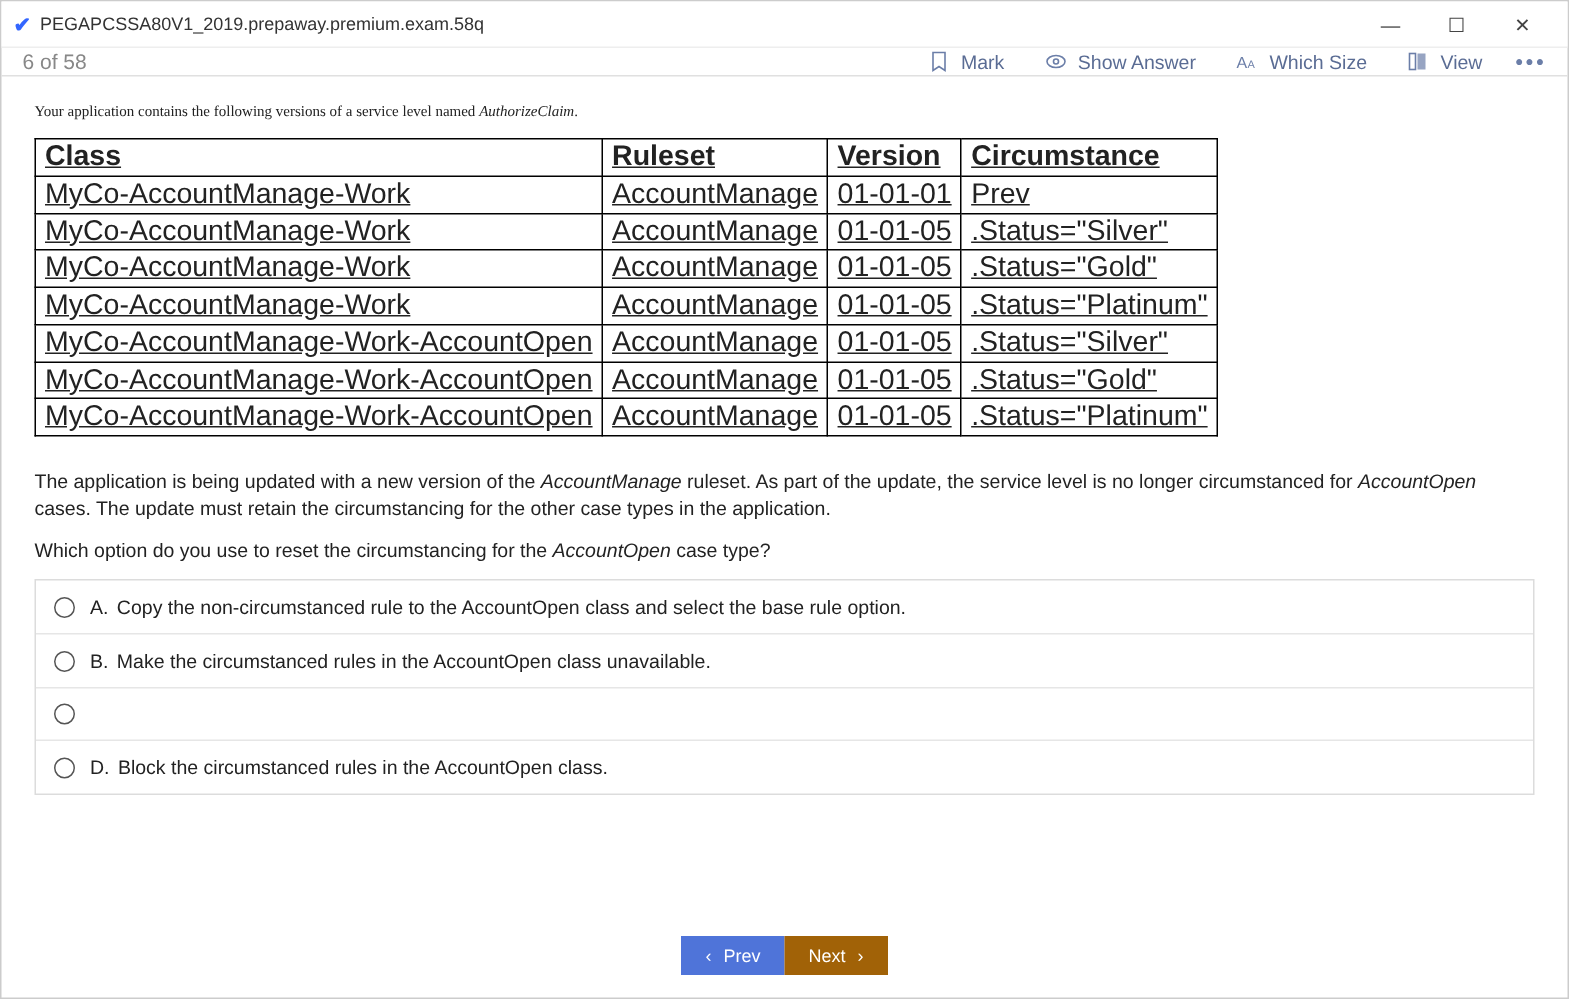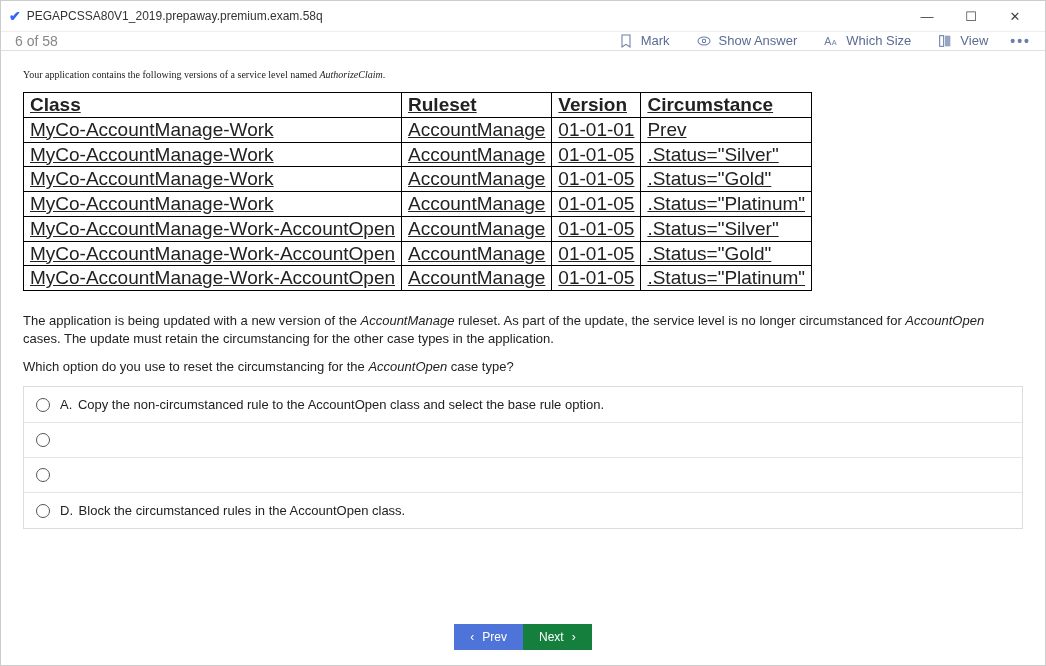--- a/index.html
+++ b/index.html
@@ -5,41 +5,41 @@
   * { box-sizing: border-box; }
   html, body { margin:0; padding:0; font-family: "Segoe UI", Arial, sans-serif; background:#fff; color:#222; font-size:13px; }
   .window { width:1046px; height:666px; display:flex; flex-direction:column; border:1px solid #ccc; }
   .titlebar { height:30px; display:flex; align-items:center; padding:0 8px; font-size:12px; color:#333; background:#fff; }
   .titlebar .check { color:#3366ff; font-weight:bold; margin-right:6px; font-size:14px; }
   .win-controls { margin-left:auto; display:flex; gap:0; }
   .win-btn { width:44px; height:30px; display:flex; align-items:center; justify-content:center; color:#444; font-size:13px; font-family:Arial; }
   .toolbar { height:20px; border-top:1px solid #eee; border-bottom:1px solid #e0e0e0; display:flex; align-items:center; padding:0 14px; color:#777; font-size:14px; }
   .toolbar .counter { color:#888; }
   .toolbar .spacer { flex:1; }
-  .tool-item { display:flex; gap:7px; margin-left:26px; color:#6b7ea8; cursor:pointer; }
+  .tool-item { display:flex; align-items:center; gap:7px; margin-left:26px; color:#6b7ea8; cursor:pointer; }
   .tool-item svg { width:16px; height:16px; }
   .tool-item span.lbl { color:#5a6c94; font-size:13px; }
   .dots { margin-left:22px; color:#6b7ea8; letter-spacing:2px; cursor:pointer; font-weight:bold;}
   .content { flex:1; overflow:auto; padding:18px 22px 14px 22px; color:#222; }
   .content .intro { margin:0 0 12px 0; font-size:10px;font-family:Liberation Serif, serif; }
   .content em, .it { font-style:italic; }
   table.sla { border-collapse:collapse; margin-bottom:21px; font-size:19px;text-decoration:underline; }
   table.sla th, table.sla td { border:1px solid #000; padding:0 6px; text-align:left; line-height:1.25; font-family:Arial, sans-serif;}
   table.sla th { font-weight:bold; }
   .para { margin:10px 0 12px 0; line-height:1.35; }
   .question-line { margin:8px 0 12px 0; }
   .options { border:1px solid #dcdcdc; }
   .option { display:flex; align-items:center; gap:10px; padding:10px 12px; border-bottom:1px solid #e6e6e6; cursor:pointer; }
   .option:last-child { border-bottom:none; }
   .radio { width:14px; height:14px; border:1.5px solid #555; border-radius:50%; flex-shrink:0; }
   .letter { margin-right:2px; }
   .footer { height:56px; display:flex; align-items:center; justify-content:center; gap:0; }
   .nav-btn { height:26px; padding:0 16px; display:flex; align-items:center; gap:8px; color:#fff; font-size:12px; cursor:pointer; }
   .nav-prev { background:#4f74d9; }
-  .nav-next { background:#15803d;justify-content:space-between; }
+  .nav-next { background:#a16207;justify-content:space-between; }
 </style>
 </head>
 <body>
 
 <div class="window">
   <div class="titlebar">
     <span class="check">✔</span>
     <span>PEGAPCSSA80V1_2019.prepaway.premium.exam.58q</span>
     <div class="win-controls">
       <div class="win-btn">—</div>
@@ -149,20 +149,21 @@
       <span>Which option do you use to reset the circumstancing for the </span><span class="it">AccountOpen</span><span> case type?</span>
     </p>
 
     <div class="options" id="options">
         <div class="option">
           <span class="radio"></span>
           <span><span class="letter">A.</span><span> Copy the non-circumstanced rule to the AccountOpen class and select the base rule option.</span></span>
         </div>
         <div class="option">
           <span class="radio"></span>
+          <span><span class="letter">B.</span><span> Make the circumstanced rules in the AccountOpen class unavailable.</span></span>
         </div>
         <div class="option">
           <span class="radio"></span>
         </div>
         <div class="option">
           <span class="radio"></span>
           <span><span class="letter">D.</span><span> Block the circumstanced rules in the AccountOpen class.</span></span>
         </div>
       </div>
   </div>

